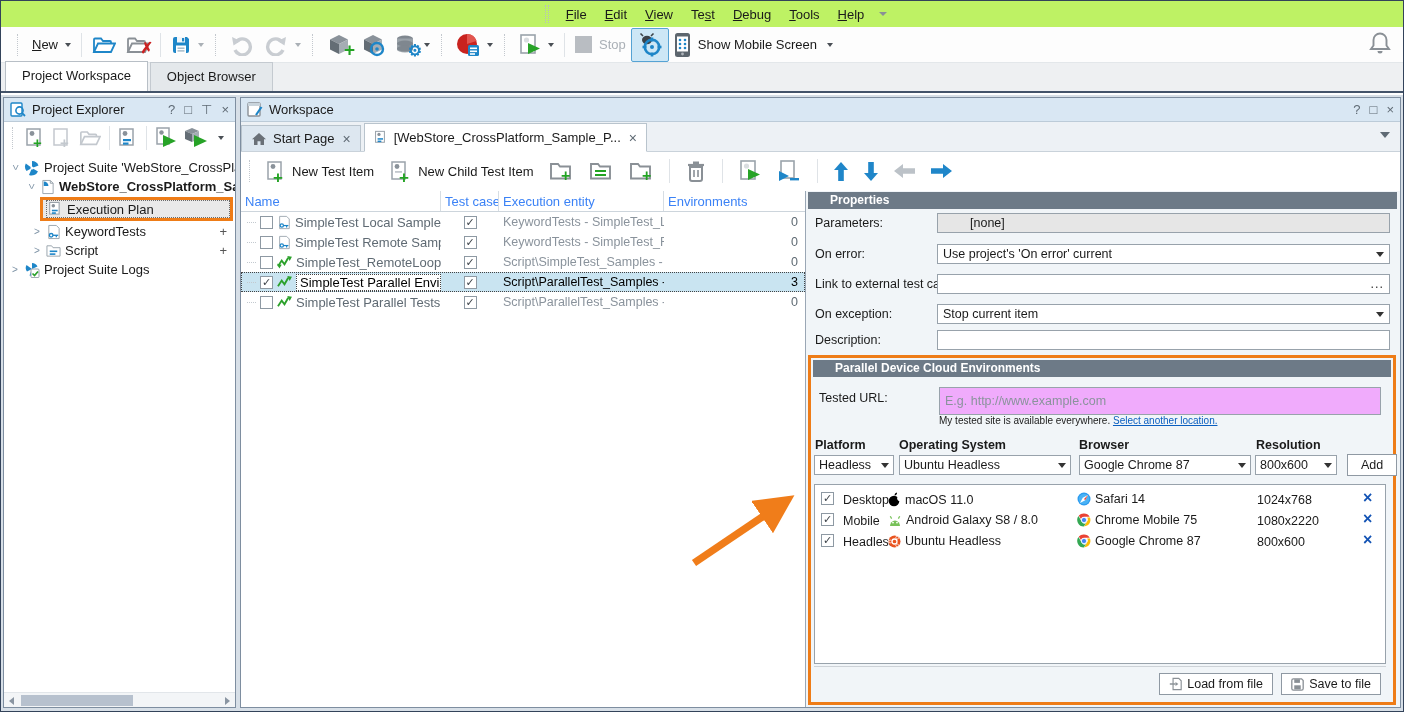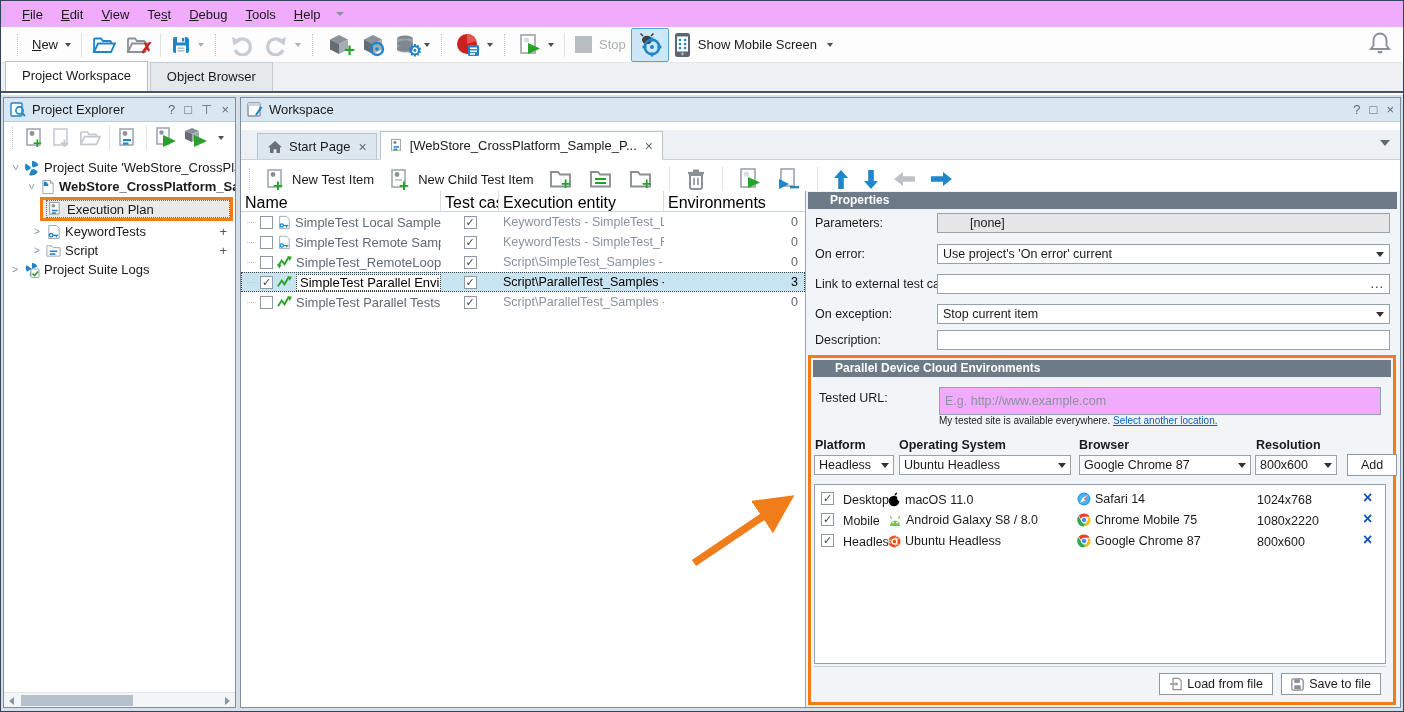--- a/index.html
+++ b/index.html
@@ -1,21 +1,21 @@
 <!DOCTYPE html>
 <html><head>
 <meta charset="utf-8">
 <style>
   * { margin:0; padding:0; box-sizing:border-box; }
   html,body { background:#cfd8e0; }
   body { font-family:"Liberation Sans", sans-serif; }
   #app { position:relative; width:1404px; height:712px; background:#fff; border:1px solid #33435a; overflow:hidden; font-size:13px; color:#1a1a1a; }
 
   
-  .menubar { position:absolute; left:0; top:0; right:0; height:26px; background:#f0abfc; display:flex; align-items:center; padding-left:0; }
+  .menubar { position:absolute; left:0; top:0; right:0; height:26px; background:#bef264; display:flex; align-items:center; padding-left:28px;justify-content:center; }
   .grip { width:4px; height:18px; border-left:1px dotted #b6bcc3; border-right:1px dotted #b6bcc3; margin-right:8px; }
   .menu-item { padding:2px 9px; cursor:default; }
   .menu-item .acc { text-decoration:underline; }
   .mini-caret { width:0; height:0; border-left:4px solid transparent; border-right:4px solid transparent; border-top:4px solid #8a9096; margin-left:6px; }
 
   
   .toolbar { position:absolute; left:0; top:26px; right:0; height:36px; background:#fdfdfd; border-bottom:1px solid #e3e7ea; display:flex; align-items:center; padding-left:10px; }
   .tbtn { display:flex; align-items:center; gap:4px; padding:3px 5px; border-radius:2px; position:relative; }
   .tsep { width:1px; height:24px; background:#dfe3e7; margin:0 5px; }
   .tgrip { width:4px; height:22px; border-left:1px dotted #c3c8ce; margin:0 6px; }
@@ -54,32 +54,32 @@
   .tplus { position:absolute; right:8px; color:#555; font-size:13px; }
   .sel-item { margin:1px 2px 1px 36px; height:24px; border:3px solid #EE7C17; background:#e9e9e9; display:flex; align-items:center; gap:4px; padding-left:3px; outline:none; }
   .sel-item .inner { display:flex; align-items:center; gap:4px; border:1px dotted #6a6a6a; height:18px; flex:1; padding-left:1px; }
   .hscroll { position:absolute; left:0; right:0; bottom:0; height:15px; background:#f3f5f7; border-top:1px solid #e2e6ea; }
   .hthumb { position:absolute; left:17px; top:2px; width:112px; height:11px; background:#b7c1ce; }
   .harrow { position:absolute; top:4px; width:0; height:0; border-top:4px solid transparent; border-bottom:4px solid transparent; }
   .harrow.l { left:5px; border-right:5px solid #8a95a2; }
   .harrow.r { right:5px; border-left:5px solid #8a95a2; }
 
   
-  .ws-tabstrip { height:30px; background:#edf1f5; border-bottom:1px solid #c9d2da; display:flex; align-items:flex-end; padding-left:16px; position:relative;margin-top:8px; }
+  .ws-tabstrip { height:30px; background:#edf1f5; border-bottom:1px solid #c9d2da; display:flex; align-items:flex-end; padding-left:0; position:relative; }
   .doctab { height:26px; display:flex; align-items:center; gap:6px; padding:0 9px; border:1px solid #b9c4cd; border-bottom:none; background:#dde7f0; margin-right:3px; font-size:13px; }
   .doctab.active { background:#fff; height:29px; margin-bottom:-1px; border-bottom:1px solid #fff; z-index:2; }
   .tabclose { color:#5f6a74; font-size:14px; margin-left:2px; }
   .strip-caret { position:absolute; right:10px; top:10px; width:0; height:0; border-left:5px solid transparent; border-right:5px solid transparent; border-top:6px solid #5f6a74; }
   .ws-toolbar { height:38px; display:flex; align-items:center; padding-left:8px; gap:6px; border-bottom:none; }
   .ws-tb-label { font-size:13px; margin-left:2px; }
 
   .ws-content { position:absolute; left:0; top:93px; right:0; bottom:0; }
   .ws-table { position:absolute; left:0; top:0; width:565px; bottom:0; background:#fff; border-right:1px solid #9aa7b5; }
   .thead { display:grid; grid-template-columns:200px 58px 165px 142px; height:21px; border-bottom:1px solid #cdd5dc; }
-  .th { font-size:16px; color:#000000; padding:3px 0 0 4px; border-right:1px solid #d6dde3; overflow:hidden; white-space:nowrap; }
+  .th { font-size:13px; color:#3b82f6; padding:3px 0 0 4px; border-right:1px solid #d6dde3; overflow:hidden; white-space:nowrap; }
   .trow { display:grid; grid-template-columns:200px 58px 165px 142px; height:20px; align-items:center; }
   .trow.sel { background:#c9e4f1; outline:1px dotted #444; outline-offset:-1px; }
   .cell-name { display:flex; align-items:center; gap:4px; padding-left:6px; overflow:hidden; white-space:nowrap; }
   .tree-dash { width:9px; border-top:1px dotted #c3c9cf; flex:0 0 9px; }
   .cb { width:13px; height:13px; border:1px solid #8e99a3; background:#fff; font-size:11px; line-height:11px; text-align:center; color:#3c4248; flex:0 0 13px; }
   .rname { color:#5f6a73; overflow:hidden; white-space:nowrap; }
   .trow.sel .rname { color:#000; background:#fff; border:1px dotted #444; padding:0 3px; }
   .cell-case { display:flex; justify-content:center; }
   .cell-entity { font-size:12.5px; color:#8a939c; padding-left:4px; white-space:nowrap; overflow:hidden; display:flex; align-items:center; }
   .trow.sel .cell-entity { color:#000; }

